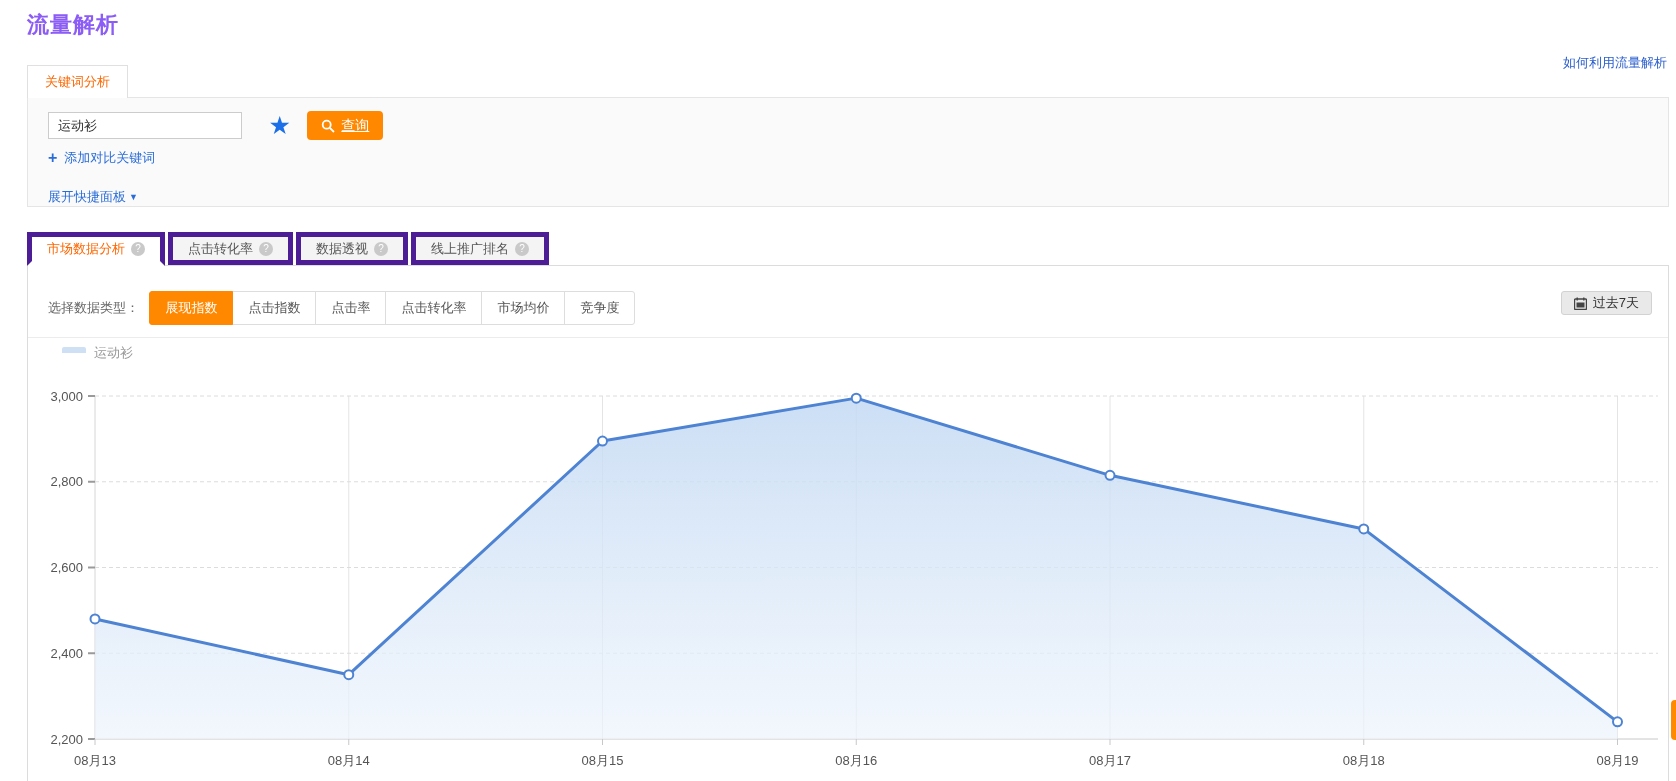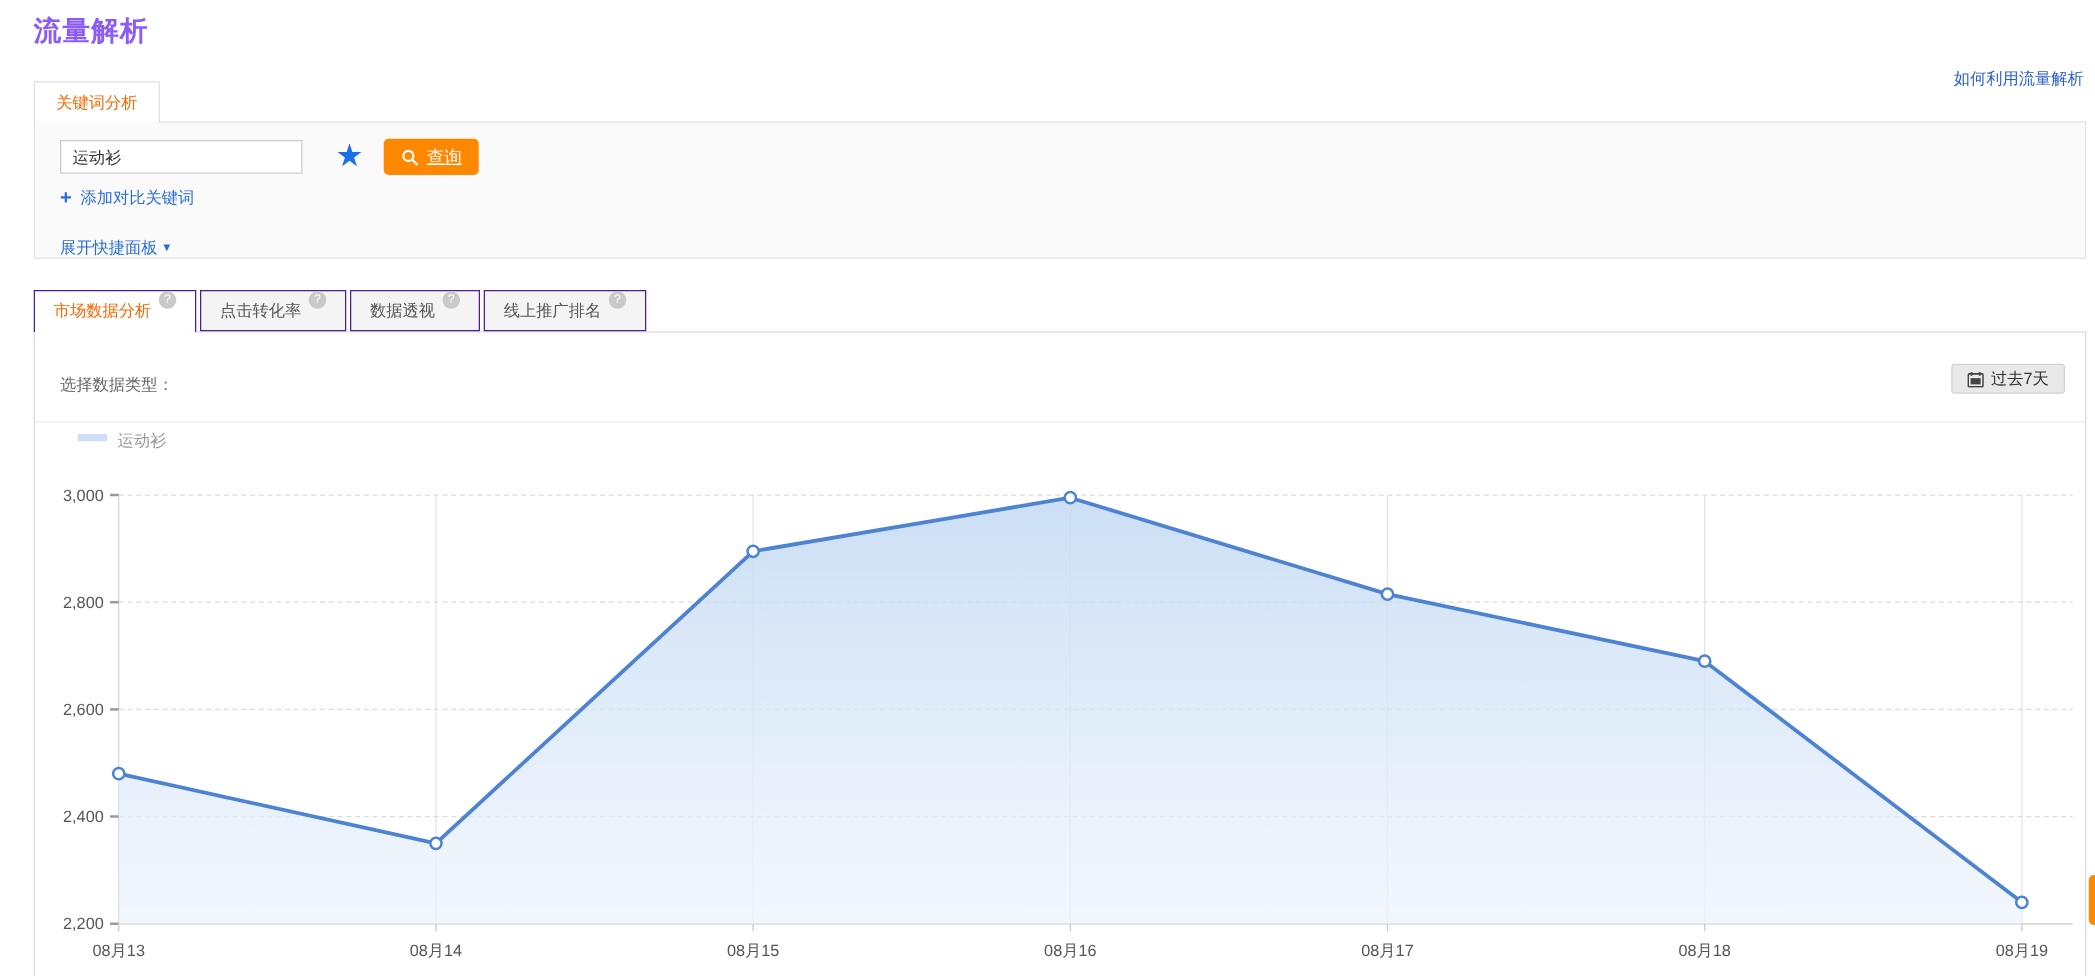--- a/index.html
+++ b/index.html
@@ -39,22 +39,22 @@
   .link-blue { color:#2b6dd8; font-size:13px; cursor:pointer; width:max-content; }
   .add-compare { display:block; margin-top:9px; }
   .add-compare::before { content:"+"; font-weight:bold; font-size:16px; margin-right:7px; vertical-align:-1px; }
   .expand-link { display:block; margin-top:21px; }
   .expand-link::after { content:"▼"; font-size:9px; margin-left:3px; vertical-align:1px; }
 
   
   .tabs2 { margin:25px 0 0 27px; display:flex; position:relative; z-index:2; }
   .tab2 {
     height:33px; line-height:32px; padding:0 15px; margin-right:3px;
-    background:#f4f4f4; border:1px solid #4c1d95; color:#555; font-size:13px; cursor:pointer;
-    display:flex; gap:6px;
+    background:#f4f4f4; border:5px solid #4c1d95; color:#555; font-size:13px; cursor:pointer;
+    display:flex; align-items:center; gap:6px;
   }
   .tab2.active { background:#fff; border-bottom-color:#fff; color:#ff6600; margin-bottom:-1px; height:34px; }
   .help-icon {
     width:14px; height:14px; border-radius:50%; background:#c9c9c9; color:#fff;
     font-size:10px; line-height:14px; text-align:center; display:inline-block; cursor:pointer;
   }
   .help-icon::before { content:"?"; }
 
   
   .main-panel { margin:0 7px 0 27px; background:#fff; border:1px solid #dcdcdc; height:520px; position:relative; z-index:1; }
@@ -129,20 +129,28 @@
   </div>
   <div class="tab2">
     <span>线上推广排名</span>
     <span class="help-icon"></span>
   </div>
 </div>
 
 <div class="main-panel">
   <div class="controls">
     <span class="dt-label">选择数据类型：</span>
+    <span class="btn-group">
+      <button class="dt-btn active">展现指数</button>
+      <button class="dt-btn">点击指数</button>
+      <button class="dt-btn">点击率</button>
+      <button class="dt-btn">点击转化率</button>
+      <button class="dt-btn">市场均价</button>
+      <button class="dt-btn">竞争度</button>
+    </span>
     <button class="date-btn">
       <svg width="13" height="13" viewBox="0 0 13 13">
         <rect x="0.5" y="2" width="12" height="10.5" rx="1" fill="none" stroke="#444" stroke-width="1.4"></rect>
         <line x1="3.2" y1="0.5" x2="3.2" y2="3.5" stroke="#444" stroke-width="1.4"></line>
         <line x1="9.8" y1="0.5" x2="9.8" y2="3.5" stroke="#444" stroke-width="1.4"></line>
         <rect x="2.5" y="5.5" width="8" height="5" fill="#444"></rect>
       </svg>
       <span>过去7天</span>
     </button>
   </div>

